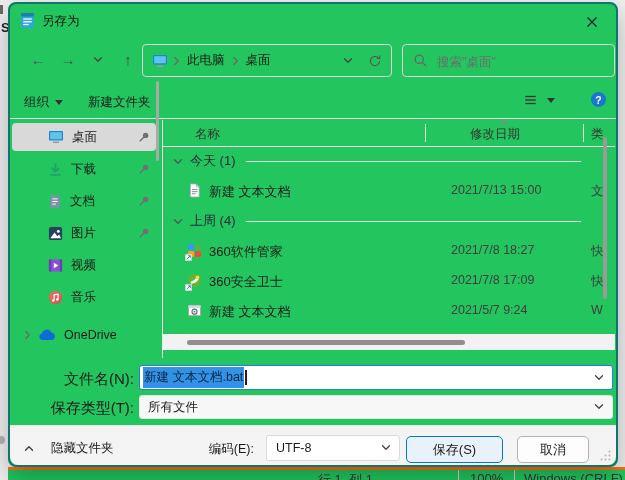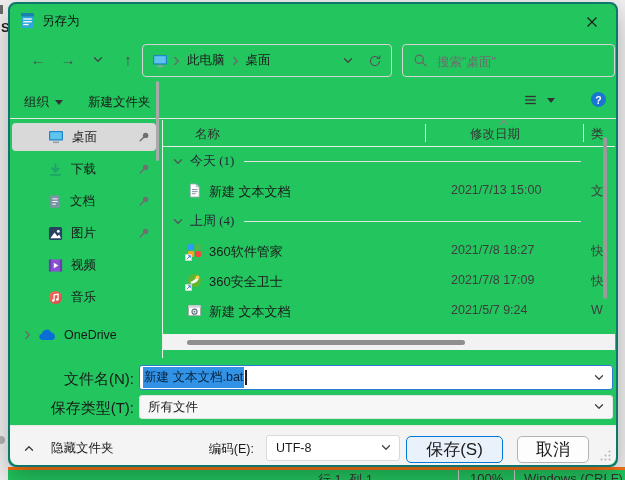--- a/index.html
+++ b/index.html
@@ -57,21 +57,21 @@
   
   .filearea{position:absolute;left:152px;top:116px;right:1px;height:238px;border-left:1px solid #ececec;overflow:hidden;}
   .fhead{position:absolute;left:0;top:0;right:0;height:26px;border-bottom:1px solid #ededed;font-size:12.5px;color:#333;}
   .fh-name{position:absolute;left:32px;top:6px;}
   .fh-date{position:absolute;left:278px;top:6px;margin-left:29px;}
   .fh-sort{position:absolute;left:336px;top:-1px;}
   .fh-type{position:absolute;left:428px;top:6px;width:20px;overflow:hidden;white-space:nowrap;}
   .fh-sep1{position:absolute;left:262px;top:4px;width:1px;height:18px;background:#e6e6e6;}
   .fh-sep2{position:absolute;left:420px;top:4px;width:1px;height:18px;background:#e6e6e6;}
   .flist{position:absolute;left:0;top:26px;right:0;}
-  .fgroup{height:30px;display:flex;align-items:center;padding-left:10px;font-size:13px;color:#232a3a;font-family:Liberation Serif, serif;}
+  .fgroup{height:30px;display:flex;align-items:center;padding-left:10px;font-size:13px;color:#232a3a;}
   .fgroup .glabel{margin-left:7px;white-space:nowrap;}
   .fgroup .rule{flex:1;height:1px;background:#e2e2e2;margin:0 34px 0 10px;}
   .frow{height:30px;position:relative;font-size:13px;color:#1b1b1b;}
   .fic{position:absolute;left:24px;top:7px;width:16px;height:16px;}
   .fic .badge{position:absolute;left:-2px;bottom:-2px;}
   .fname{position:absolute;left:46px;top:7px;white-space:nowrap;}
   .fdate{position:absolute;left:288px;top:7px;color:#3d3d3d;font-size:12.5px;white-space:nowrap;}
   .ftype{position:absolute;left:428px;top:7px;width:17px;overflow:hidden;white-space:nowrap;color:#3d3d3d;font-size:12.5px;}
   .vscroll{position:absolute;right:8px;top:17px;width:4px;height:162px;background:#9a9a9a;border-radius:2px;}
   .htrack{position:absolute;left:0;right:0;top:214px;height:16px;background:#f2f2f2;}
@@ -83,21 +83,21 @@
   .fname-box .sel{background:#3293e6;color:#07243f;padding:2px 1px;}
   .caret{display:inline-block;width:1.5px;height:15px;background:#222;margin-left:1px;}
   .combo-chev{position:absolute;right:8px;top:50%;margin-top:-4px;}
   .stype-box{position:absolute;left:129px;top:391px;width:474px;height:24px;background:#f7f7f7;border:1px solid #e3e3e3;border-radius:3px;box-sizing:border-box;display:flex;align-items:center;padding-left:8px;font-size:12.5px;color:#1a1a1a;}
 
   
   .footer{position:absolute;left:0;right:0;bottom:0;top:421px;background:#f4f4f4;border-top:1px solid #e7e7e7;border-radius:0 0 8px 8px;}
   .hidefold{position:absolute;left:14px;top:14px;display:flex;align-items:center;gap:17px;font-size:12.5px;color:#1a1a1a;}
   .enc-label{position:absolute;left:120px;top:15px;width:124px;text-align:right;font-size:12.5px;color:#1a1a1a;}
   .enc-box{position:absolute;left:256px;top:9px;width:134px;height:26px;background:#fff;border:1px solid #d9d9d9;border-radius:3px;box-sizing:border-box;display:flex;align-items:center;padding-left:9px;font-size:12.5px;color:#1a1a1a;}
-  .btn{position:absolute;top:10px;height:27px;border-radius:5px;box-sizing:border-box;display:flex;align-items:center;justify-content:center;font-size:17px;color:#1a1a1a;}
+  .btn{position:absolute;top:10px;height:27px;border-radius:5px;box-sizing:border-box;display:flex;align-items:center;justify-content:center;font-size:13px;color:#1a1a1a;}
   .btn-save{left:396px;width:97px;background:#e9f1fb;border:1.5px solid #0078d7;}
   .btn-cancel{left:507px;width:72px;background:#fdfdfd;border:1px solid #b3b3b3;}
   .grip{position:absolute;right:5px;bottom:4px;}
 </style>
 </head>
 <body>
 
 <div class="screen">
 
   <span class="bg-mark"></span>

